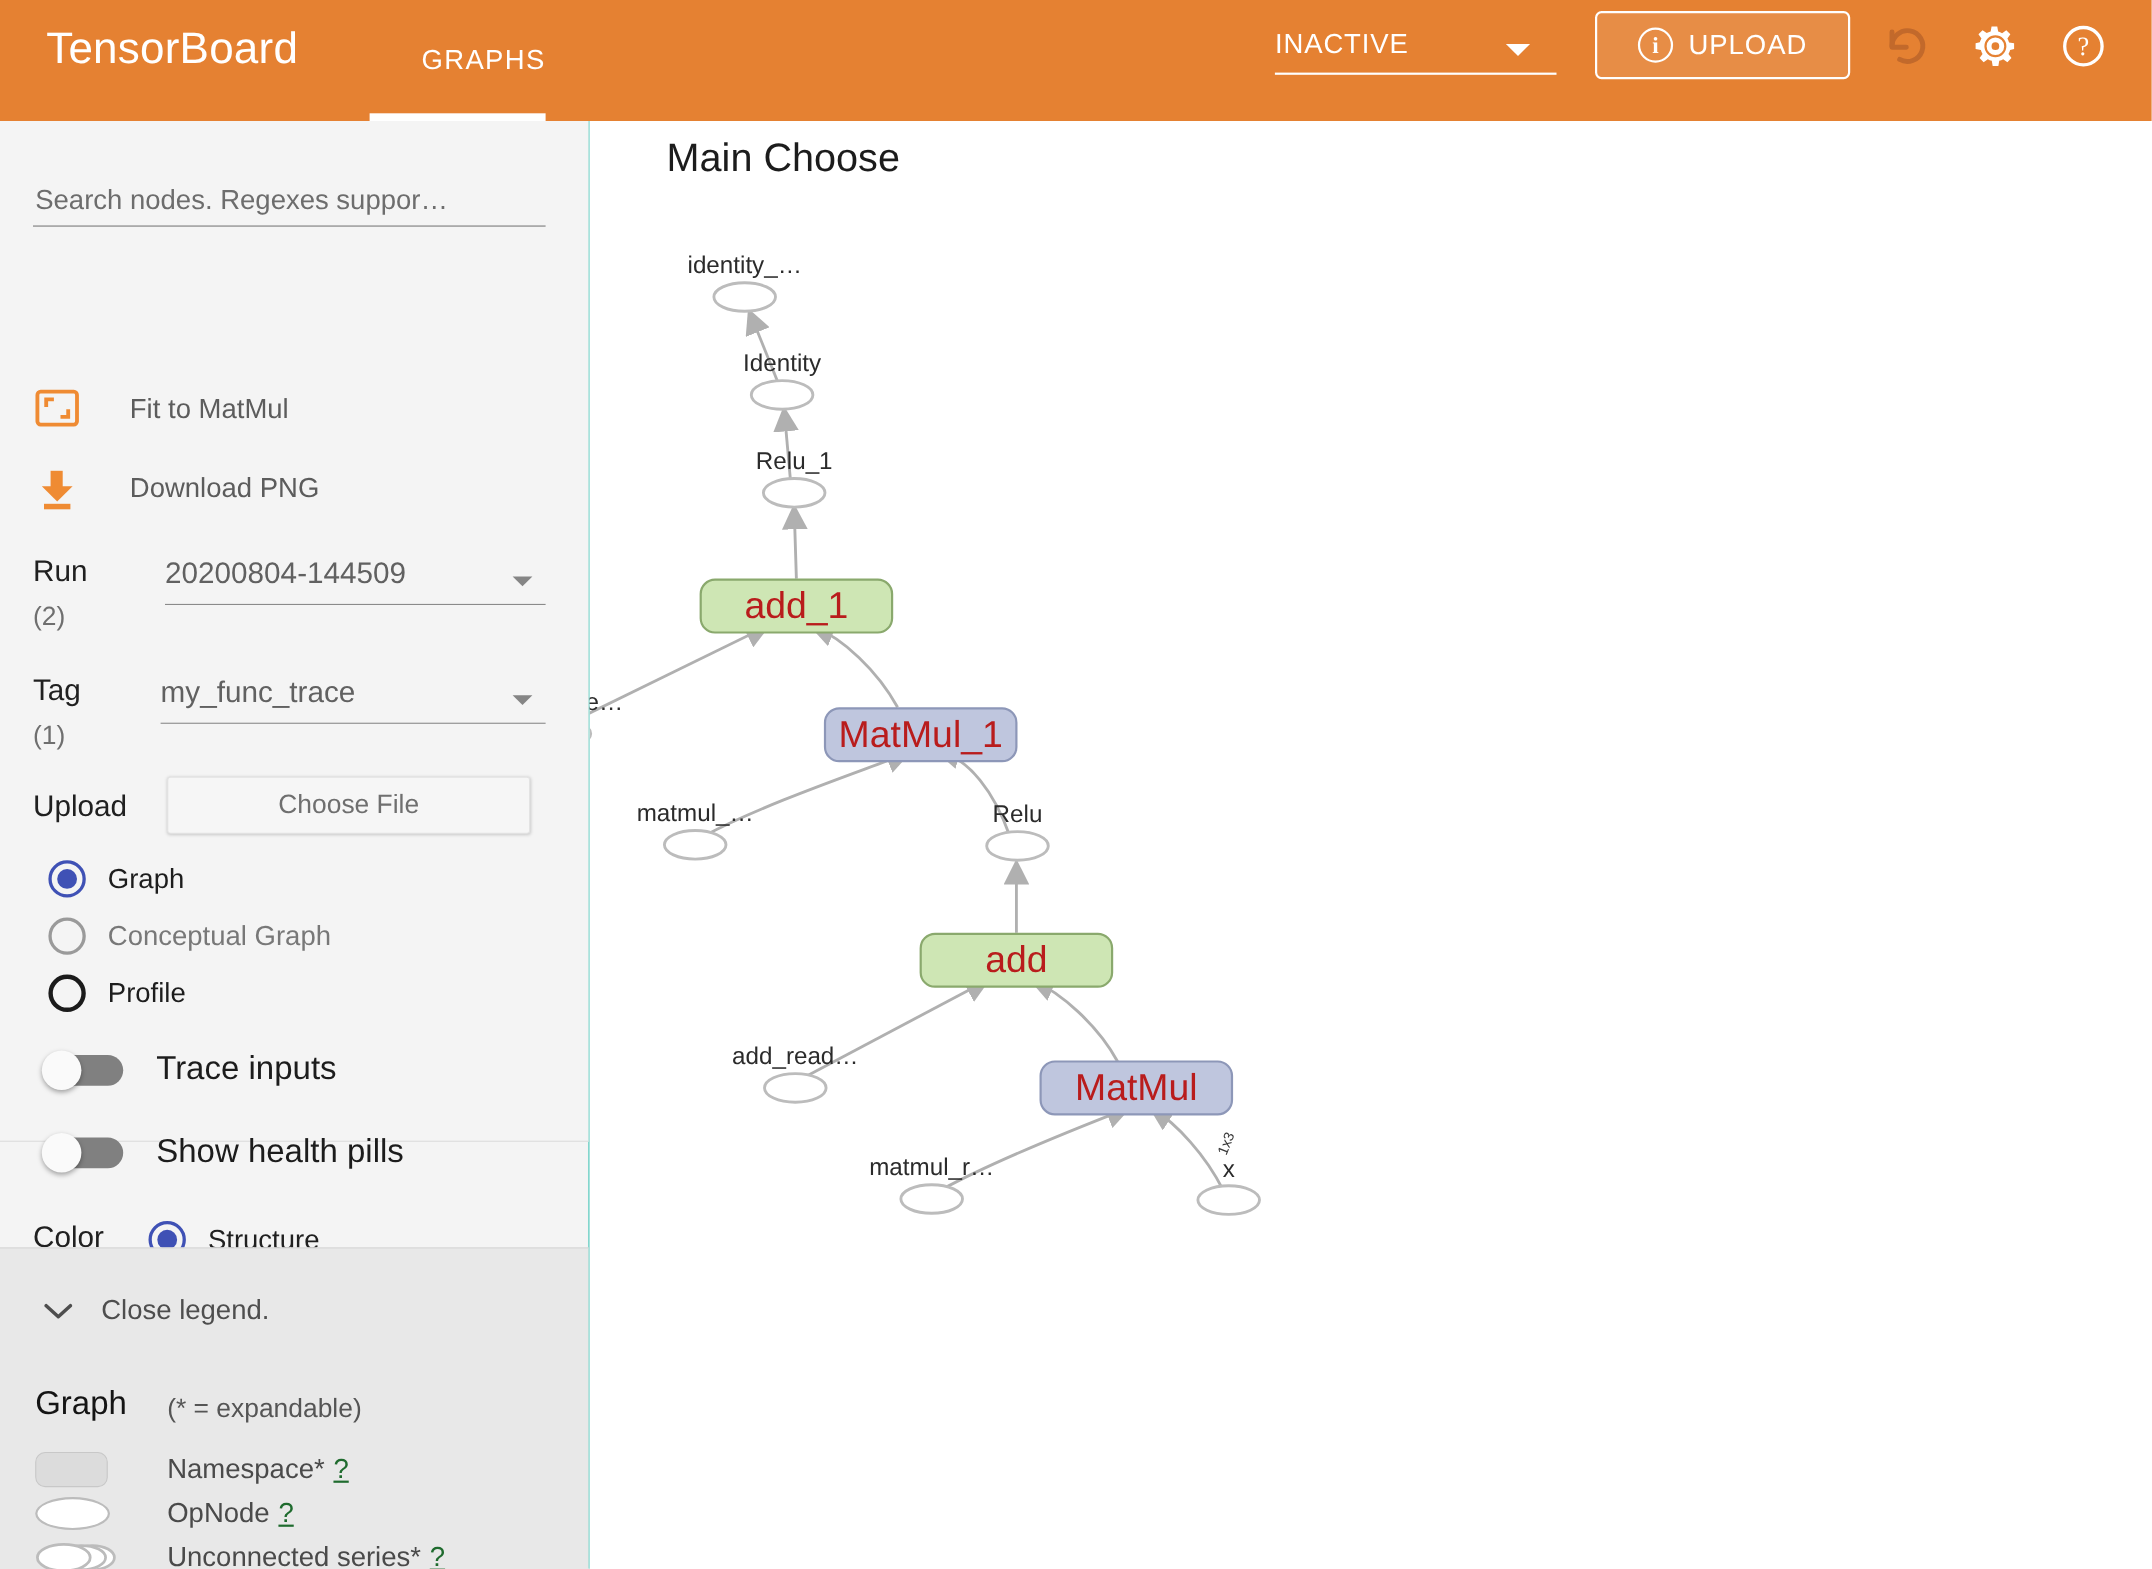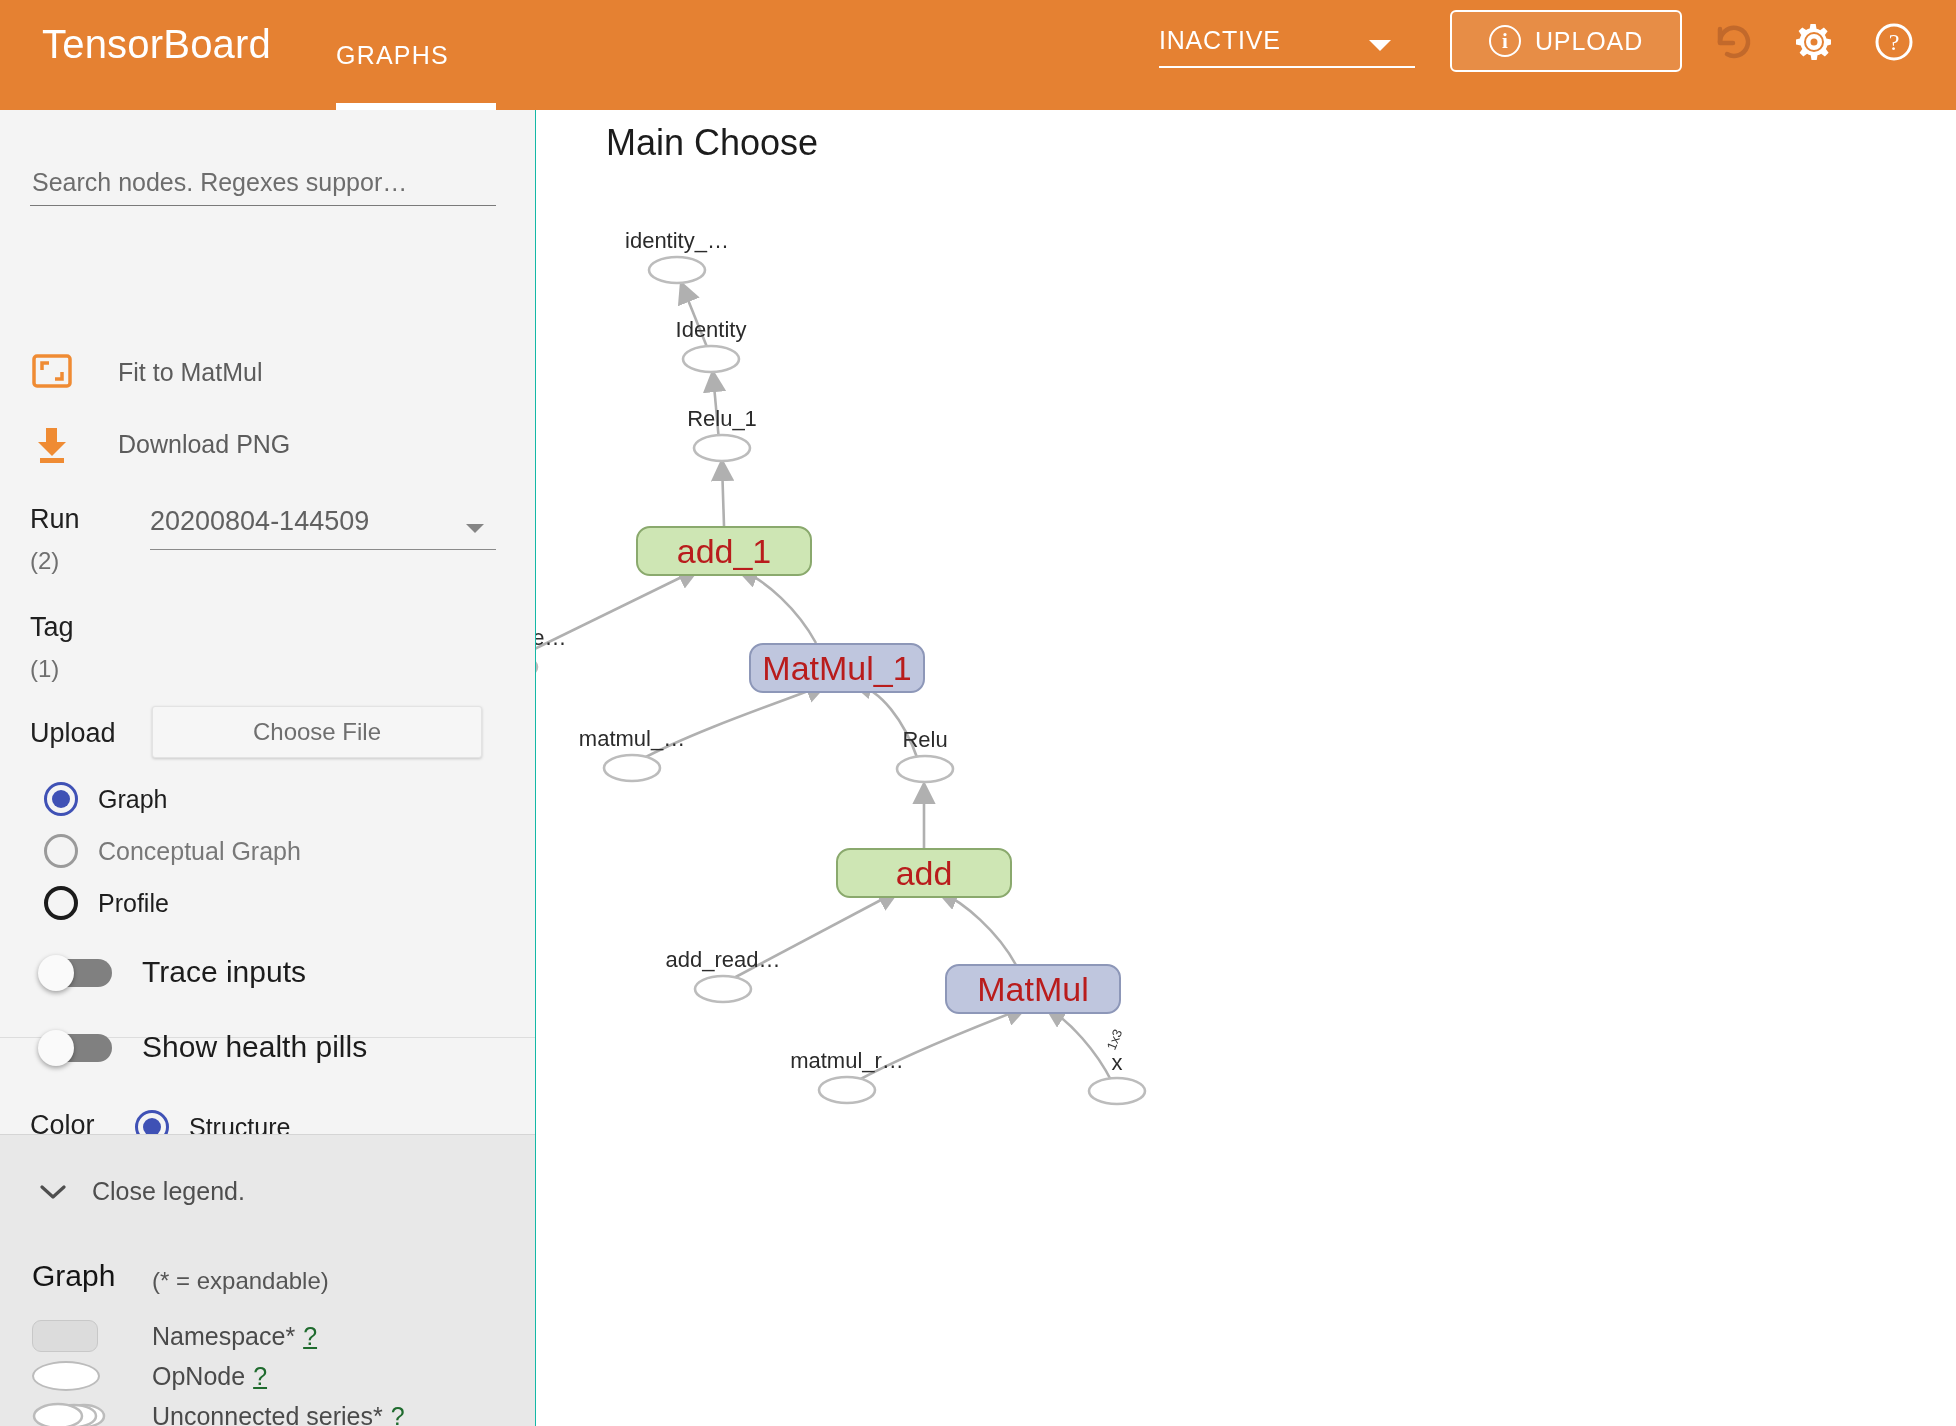--- a/index.html
+++ b/index.html
@@ -19,21 +19,21 @@
     display: flex; align-items: flex-start;
   }
   #brand {
     position: absolute; left: 42px; top: 22px;
     color: #ffffff; font-size: 40px; font-weight: 400;
     letter-spacing: 0.2px; white-space: nowrap;
   }
   #tab-graphs {
     position: absolute; left: 336px; top: 0;
     width: 160px; height: 110px;
-    display: flex; align-items: center; justify-content: flex-start;
+    display: flex; align-items: center; justify-content: flex-end;
     color: #ffffff; font-size: 25px; letter-spacing: 1.2px;
     cursor: pointer;
   }
   #tab-graphs-underline {
     position: absolute; left: 336px; top: 103px;
     width: 160px; height: 7px; background: #ffffff;
   }
   #inactive-select {
     position: absolute; left: 1159px; top: 20px;
     width: 256px; height: 48px;
@@ -344,20 +344,24 @@
 
     <div class="field-label" id="run-label">Run</div>
     <div class="field-count" id="run-count">(2)</div>
     <div class="field-select" id="run-select">
       <span class="val">20200804-144509</span>
       <span class="caret"></span>
     </div>
 
     <div class="field-label" id="tag-label">Tag</div>
     <div class="field-count" id="tag-count">(1)</div>
+    <div class="field-select" id="tag-select">
+      <span class="val">my_func_trace</span>
+      <span class="caret"></span>
+    </div>
 
     <div class="field-label" id="upload-label">Upload</div>
     <div id="choose-file">Choose File</div>
 
     <div class="radio-row" id="radio-graph">
       <span class="radio-outer sel">
         <span class="radio-dot"></span>
       </span>
       <span class="lbl">Graph</span>
     </div>

